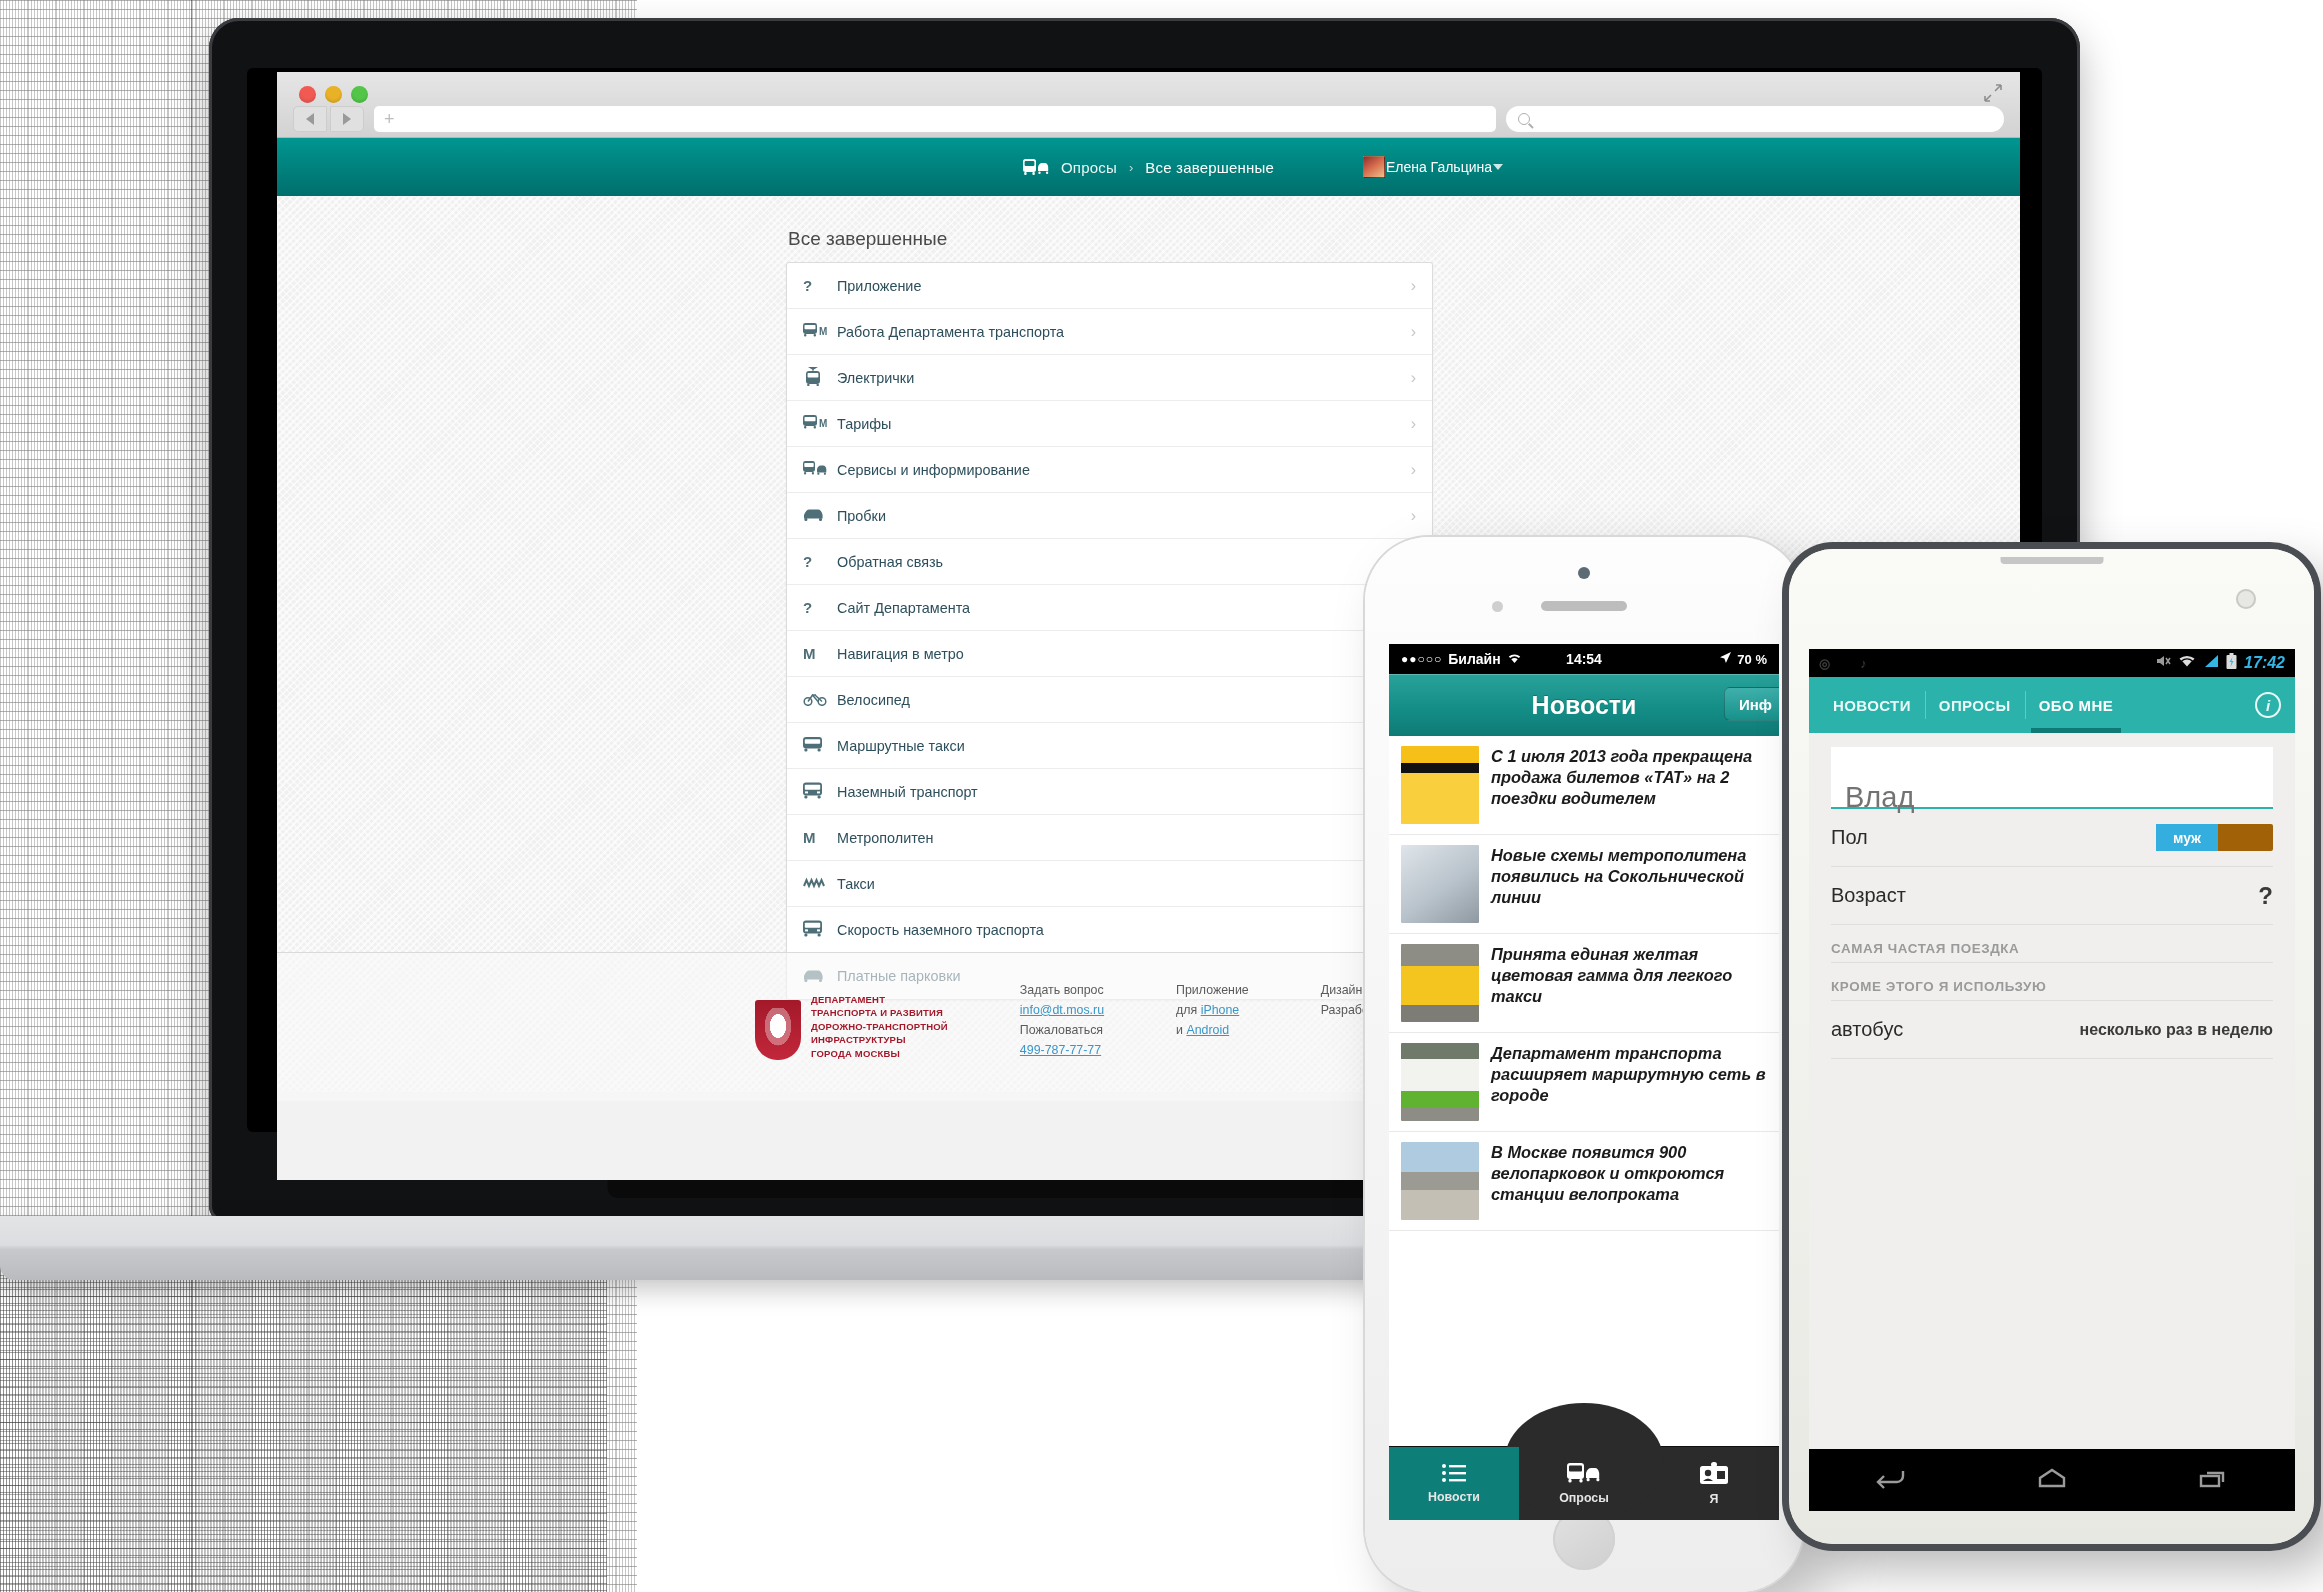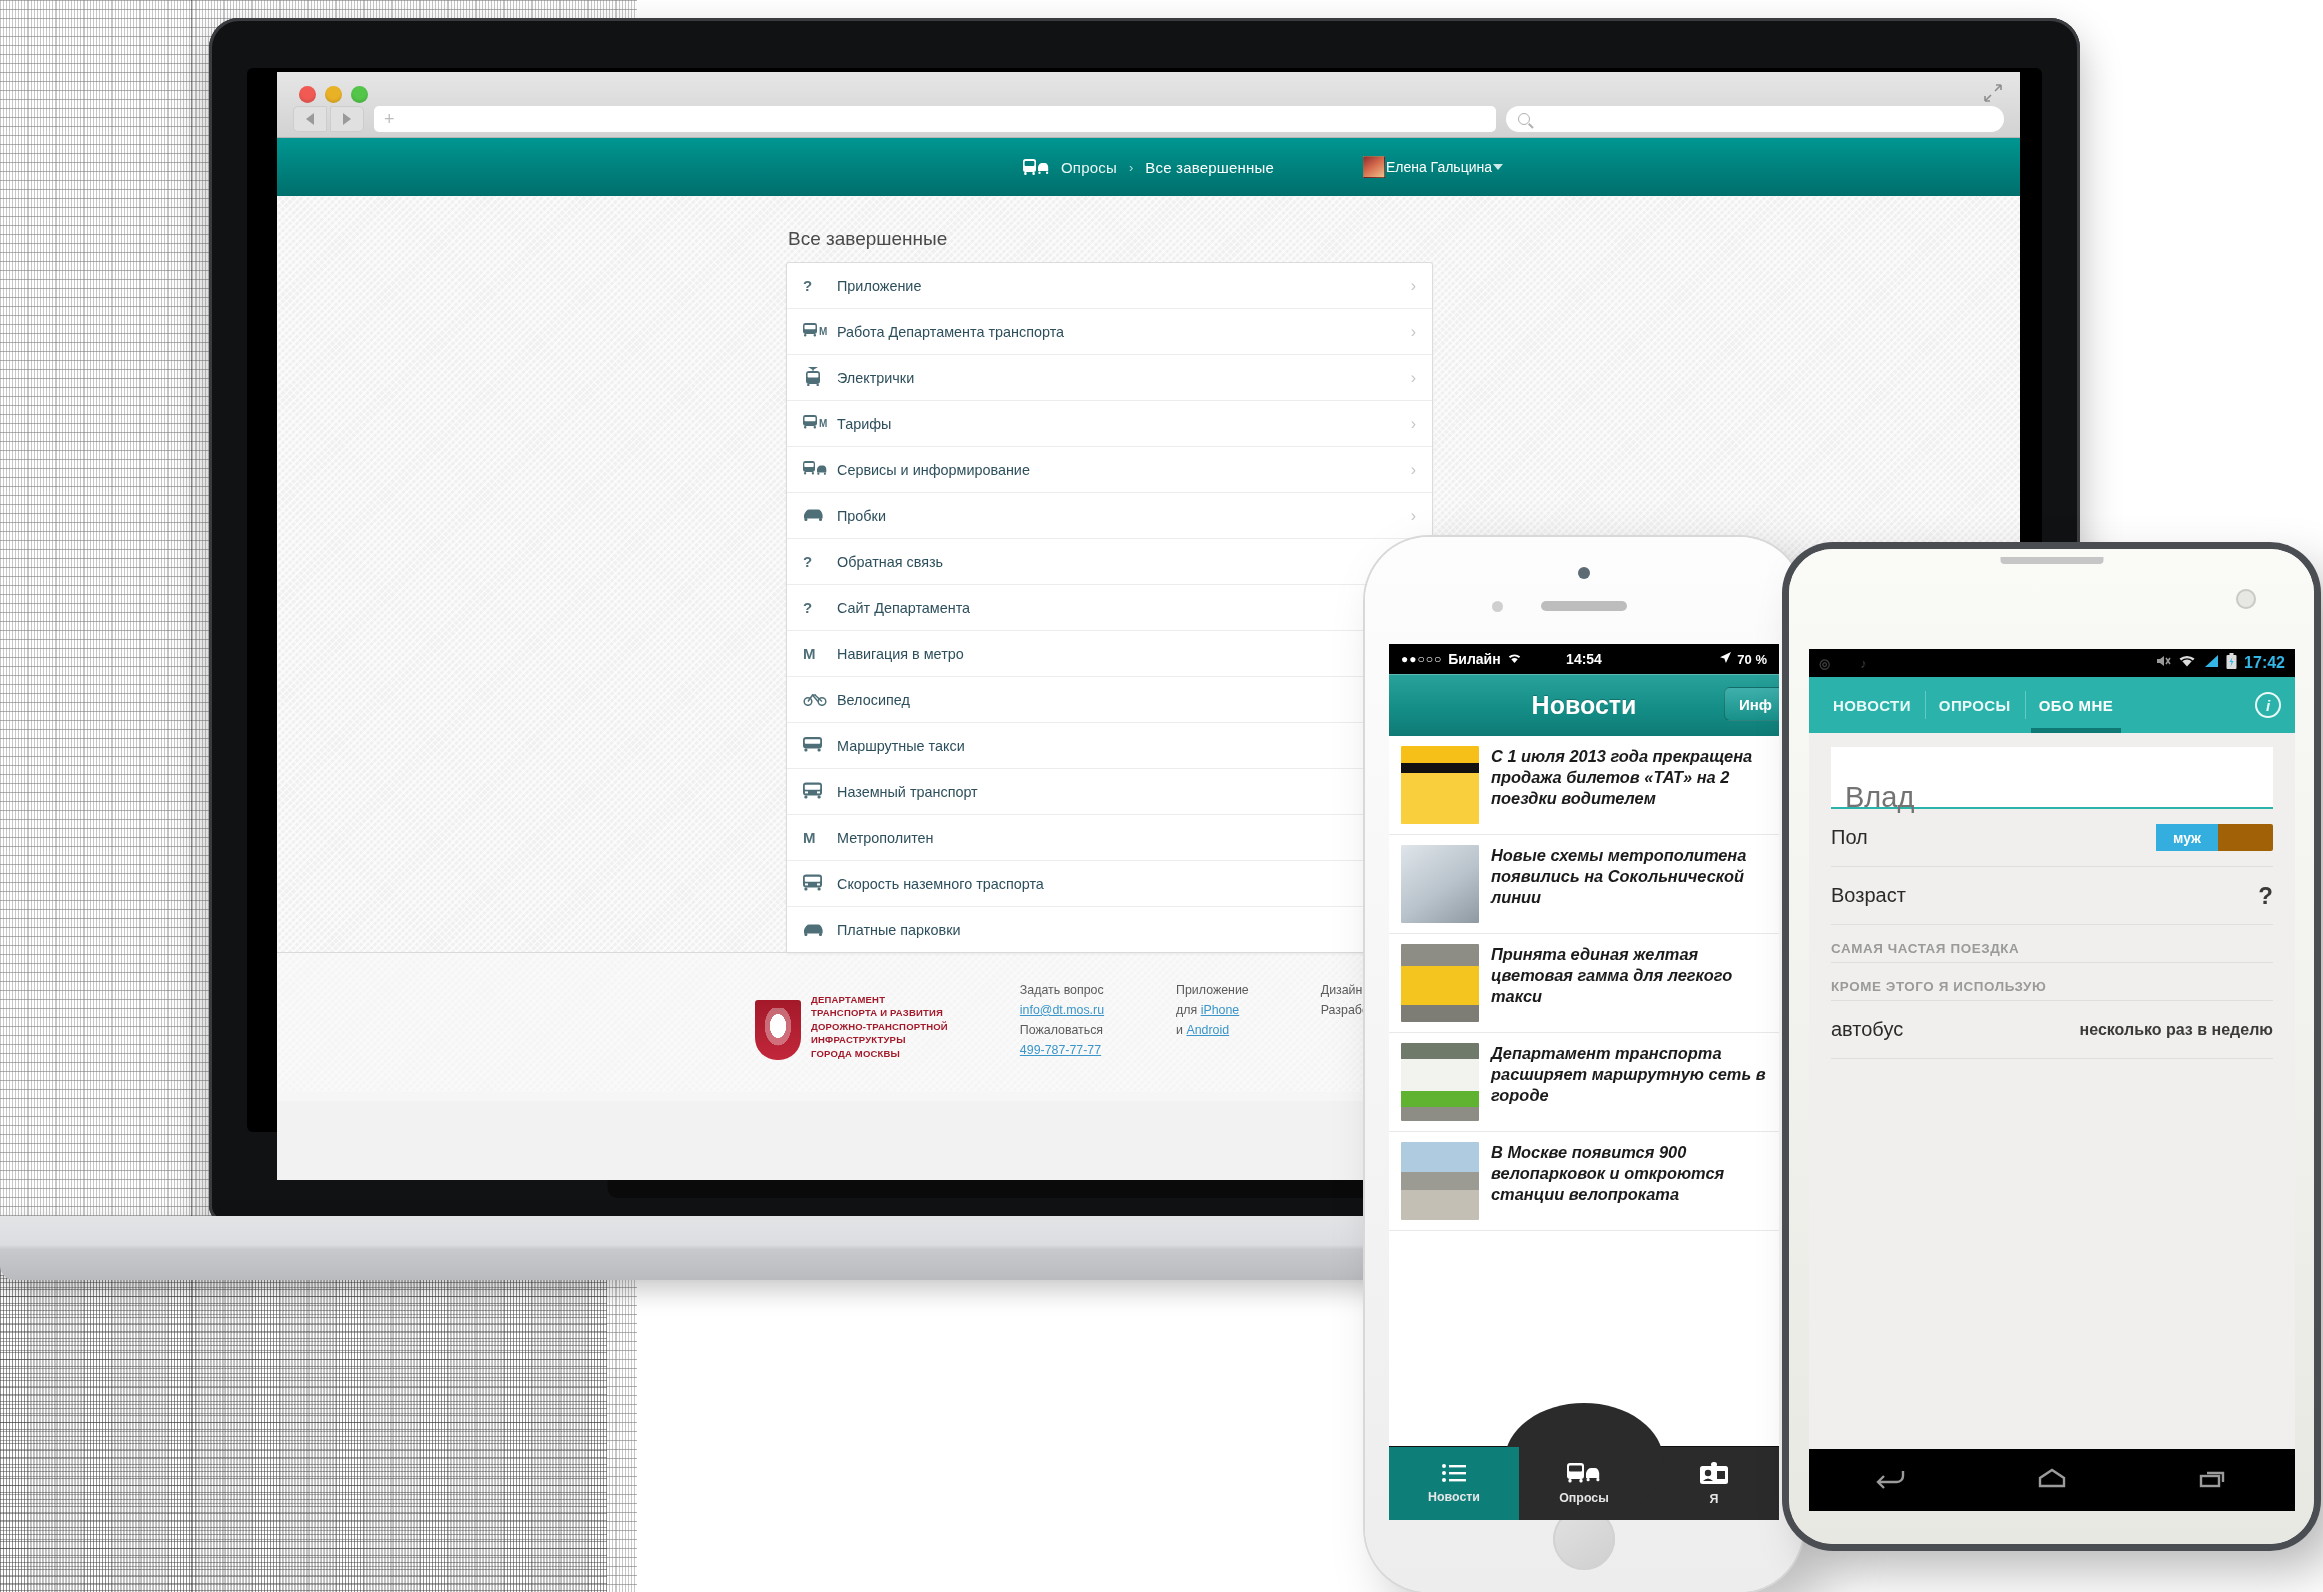--- a/index.html
+++ b/index.html
@@ -176,21 +176,21 @@
     border-radius:44px;
     box-shadow: 0 0 0 7px #4a4d52, 24px 24px 54px rgba(0,0,0,.30);
   }
   .an-speaker { position:absolute; left:50%; top:8px; transform:translateX(-50%); width:103px;height:7px;
      background:#c6c6c6; border-radius:0 0 4px 4px; }
   .an-cam { position:absolute; right:58px; top:40px; width:20px;height:20px;border-radius:50%;
      background:#e7e7e4; box-shadow: inset 0 0 0 2px #c9c9c6; }
   .an-screen { position:absolute; left:20px; top:100px; width:486px; height:862px; background:#f0efed; overflow:hidden; }
   .an-status { height:28px; background:#000; display:flex; align-items:center; padding:0 10px; color:#33b5e5; font-size:16px; font-weight:bold; position:relative; }
   .an-status-left { display:flex; gap:30px; opacity:.45; font-size:13px; color:#888; }
-  .an-status-right { margin-left:auto; display:flex; align-items:center; gap:7px; }
+  .an-status-right { margin-left:auto; display:flex; align-items:center; gap:7px;font-style:italic; }
   .an-tabs { height:56px; background:#2bb3ab; display:flex; align-items:center; padding:0 10px; gap:0; position:relative; }
   .an-tab { padding:0 14px; height:100%; display:flex; align-items:center; color:#eafaf9; font-size:15px; font-weight:bold; letter-spacing:0.4px; position:relative; }
   .an-tab + .an-tab::before { content:''; position:absolute; left:0; top:14px; bottom:14px; width:1px; background:rgba(255,255,255,.28); }
   .an-tab.active { color:#fff; }
   .an-tab.active::after { content:''; position:absolute; left:6px; right:6px; bottom:0; height:5px; background:#0f7a75; }
   .an-info { position:absolute; right:14px; width:26px;height:26px;border-radius:50%; border:2px solid #eafaf9;
      display:flex; align-items:center; justify-content:center; color:#eafaf9; font-size:15px; font-weight:bold; font-style:italic; }
   .an-body { height:726px; padding:10px 0 0 0; }
   .an-input-wrap { margin:4px 22px 0 22px; background:#fff; height:62px; border-bottom:2px solid #2bb3ab;
      display:flex; align-items:center; padding:0 14px; }
@@ -413,20 +413,28 @@
             <span class="srow-label">Наземный транспорт</span>
           </div>
           <div class="survey-row">
             <span class="srow-icon">
               <span style="font-weight: bold; color: rgb(79, 111, 120);">M</span>
             </span>
             <span class="srow-label">Метрополитен</span>
           </div>
           <div class="survey-row">
             <span class="srow-icon">
+              <span><svg width="24" height="12" viewBox="0 0 24 12" fill="none" stroke="#4f6f78" stroke-width="2">
+                  <path d="M1 9 L3.5 3 L6 9 L8.5 3 L11 9 L13.5 3 L16 9 L18.5 3 L21 9"></path>
+                </svg></span>
+            </span>
+            <span class="srow-label">Такси</span>
+          </div>
+          <div class="survey-row">
+            <span class="srow-icon">
               <span><svg width="20" height="17" viewBox="0 0 20 17" fill="#4f6f78">
                   <rect x="0" y="0.5" width="19" height="13" rx="3"></rect>
                   <rect x="1.8" y="2.8" width="15.4" height="5" rx=".8" fill="#fff"></rect>
                   <rect x="2" y="9.4" width="3" height="2" fill="#fff"></rect>
                   <rect x="14" y="9.4" width="3" height="2" fill="#fff"></rect>
                   <rect x="1.4" y="13.5" width="3" height="3" rx="1.2"></rect>
                   <rect x="14.6" y="13.5" width="3" height="3" rx="1.2"></rect>
                 </svg></span>
             </span>
             <span class="srow-label">Скорость наземного траспорта</span>

